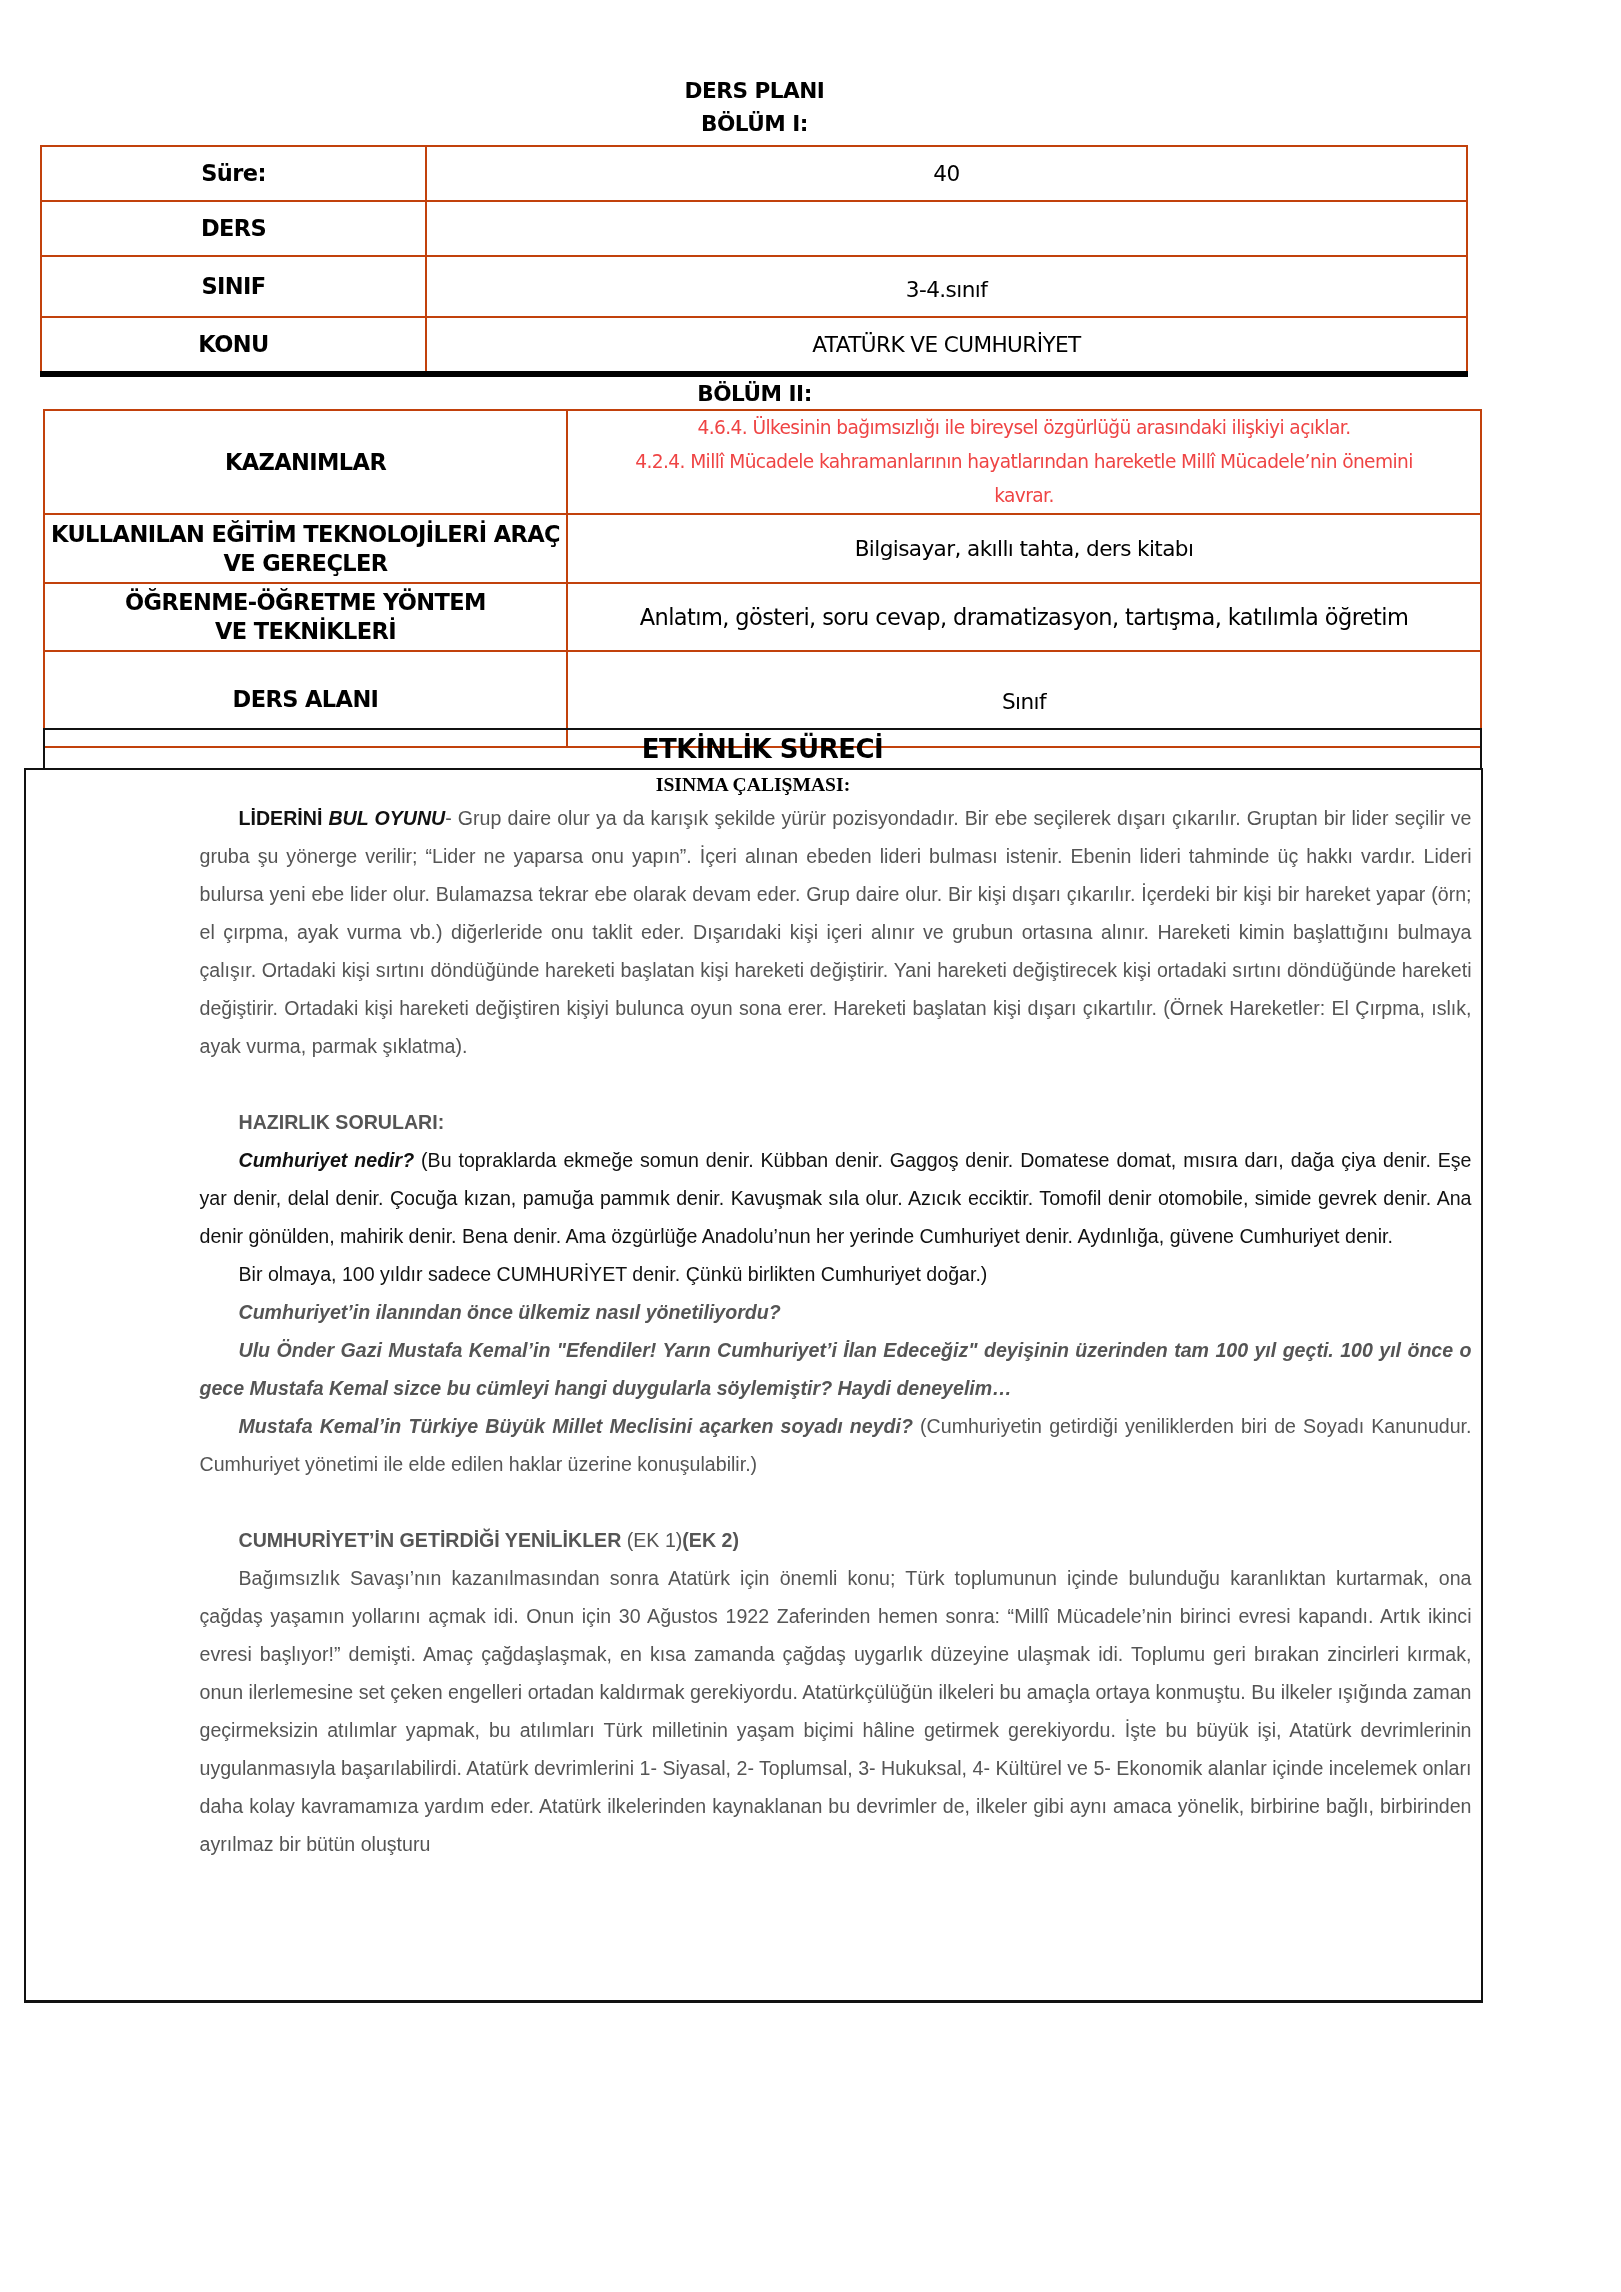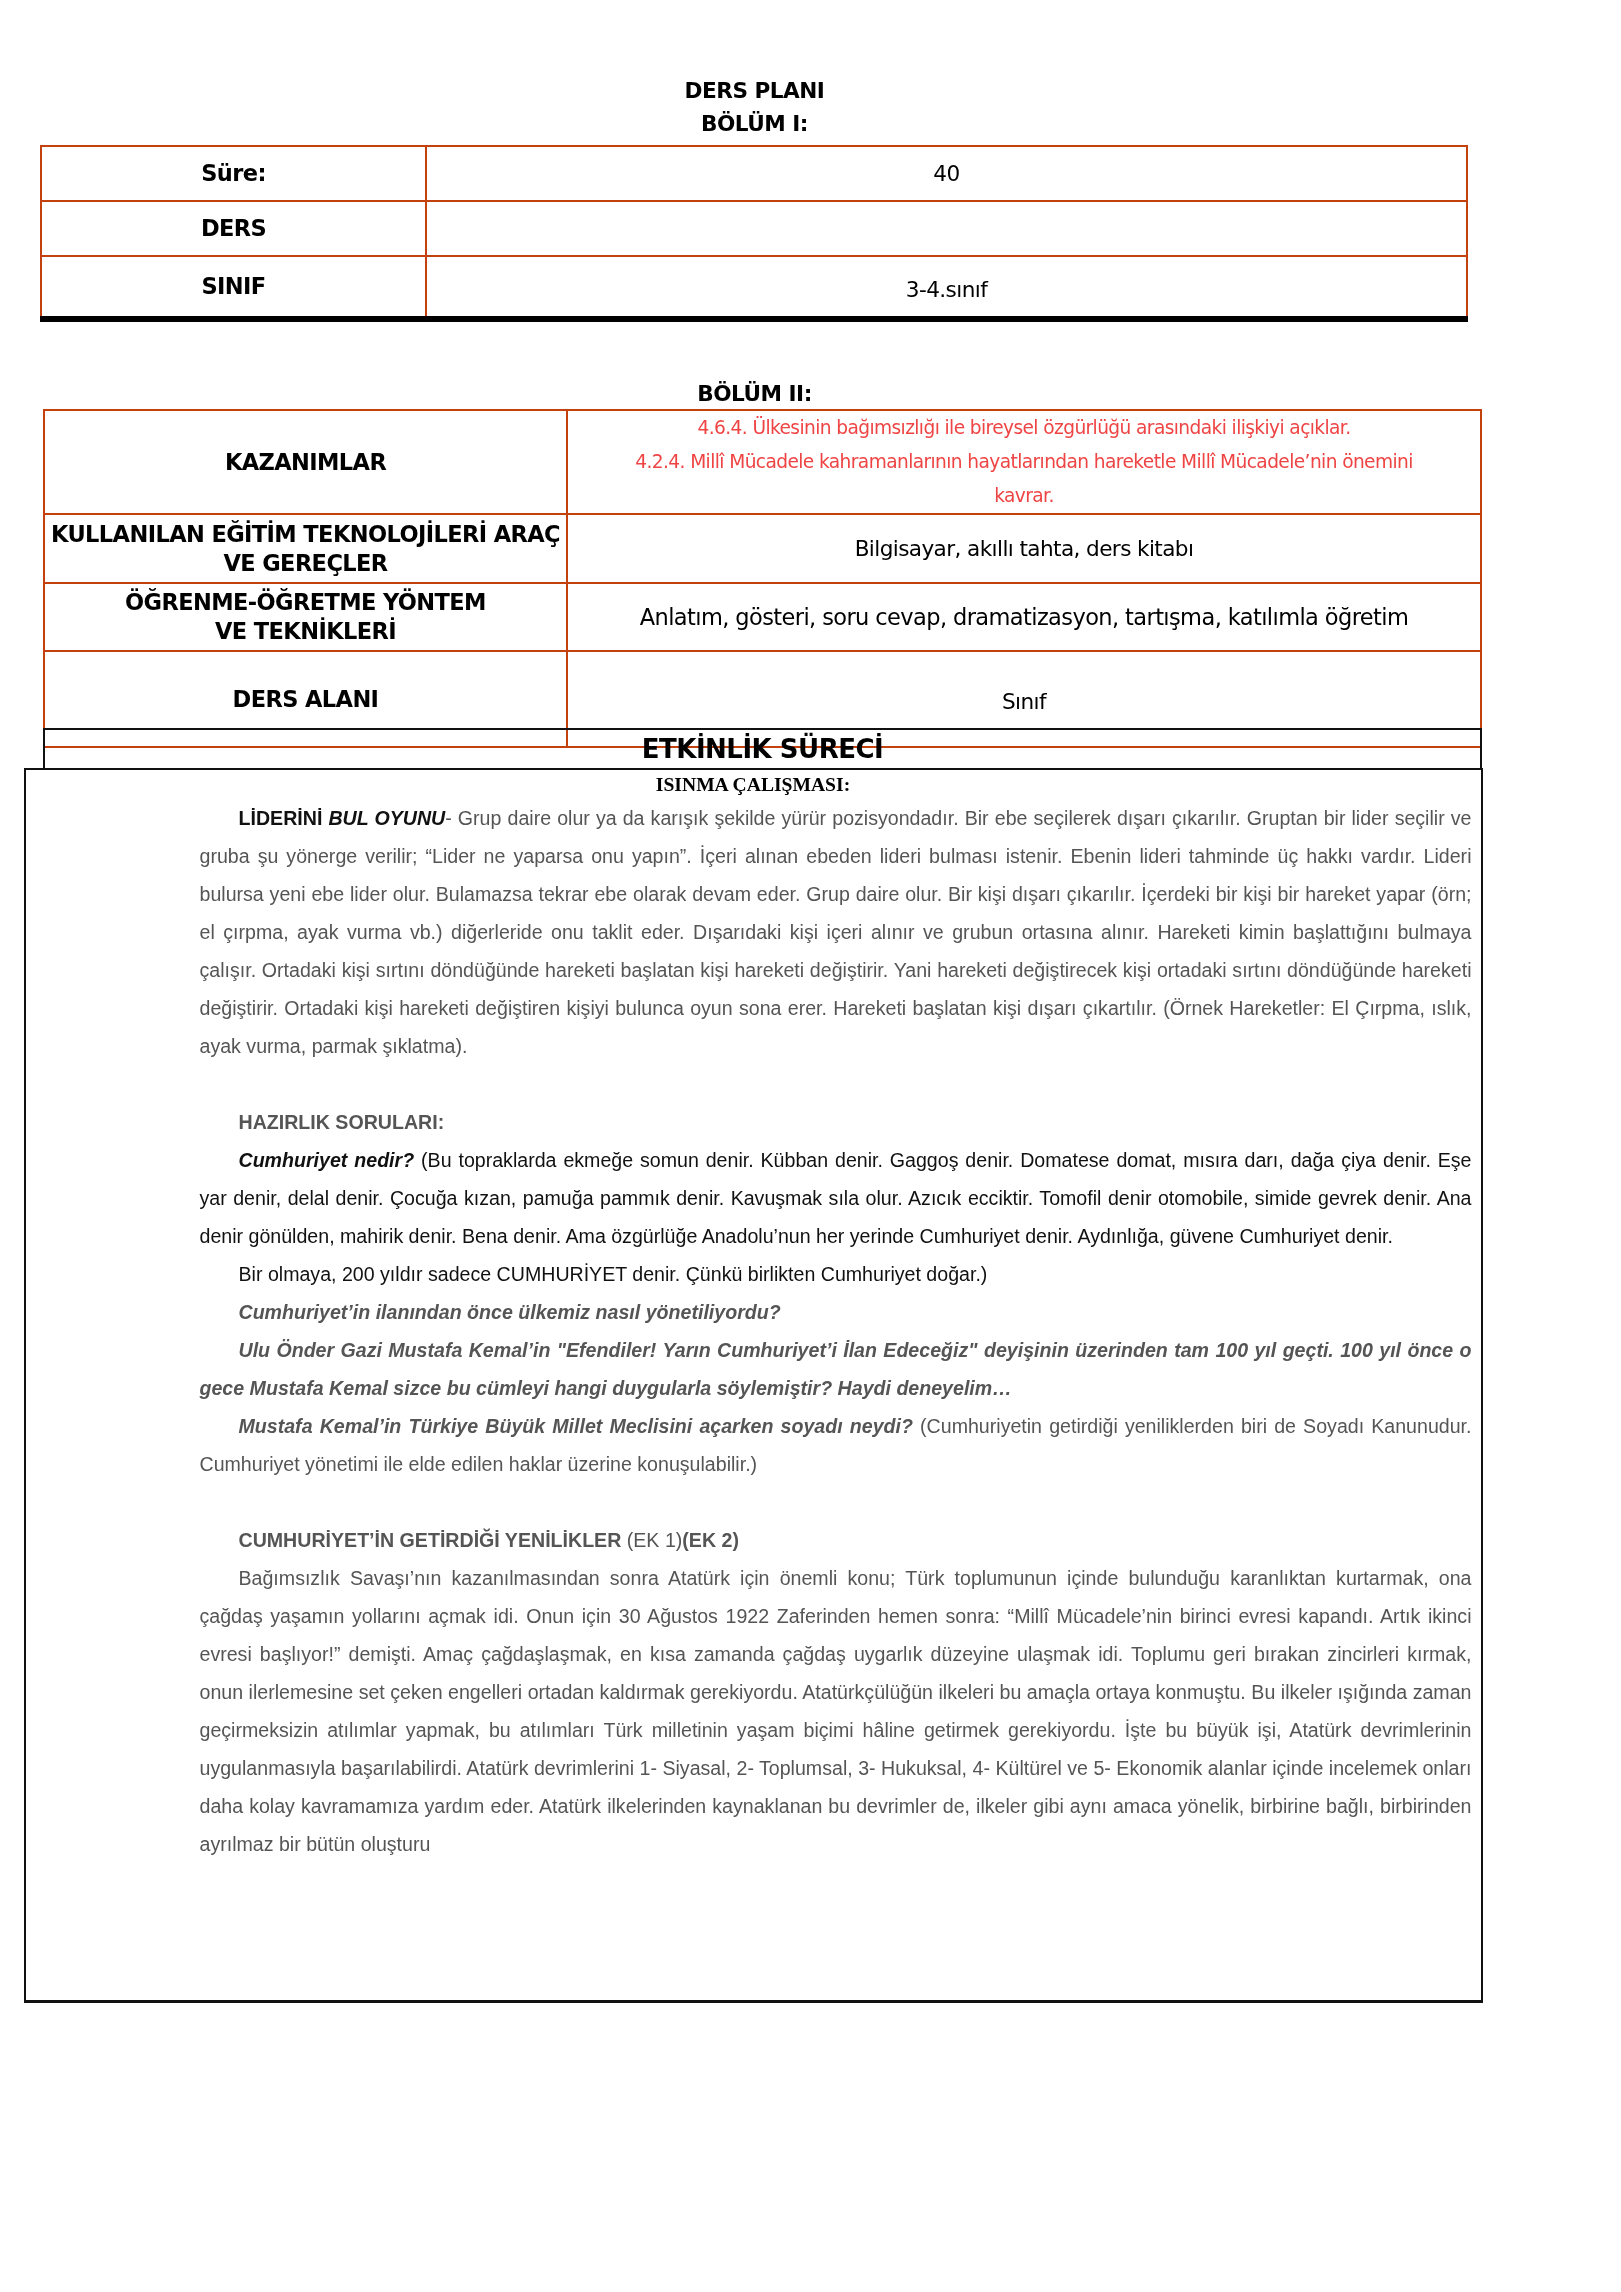--- a/index.html
+++ b/index.html
@@ -51,20 +51,24 @@
     <td class="val">40</td>
   </tr>
   <tr>
     <td class="lbl">DERS</td>
     <td class="val"></td>
   </tr>
   <tr>
     <td class="lbl">SINIF</td>
     <td class="val" style="padding-top:5.9px;text-align:center;">3-4.sınıf</td>
   </tr>
+  <tr>
+    <td class="lbl">KONU</td>
+    <td class="val">ATATÜRK VE CUMHURİYET</td>
+  </tr>
 </tbody>
   </table>
 
 <div class="title" style="top:381px;">BÖLÜM II:</div>
 
 <table id="t2">
   <colgroup>
       <col style="width:523px">
       <col>
     </colgroup>
@@ -103,21 +107,21 @@
   <div class="isinma">ISINMA ÇALIŞMASI:</div>
   <div class="content">
     <p>
       <span class="bold dark">LİDERİNİ </span><span class="bi dark">BUL OYUNU</span><span>- Grup daire olur ya da karışık şekilde yürür pozisyondadır. Bir ebe seçilerek dışarı çıkarılır. Gruptan bir lider seçilir ve gruba şu yönerge verilir; “Lider ne yaparsa onu yapın”. İçeri alınan ebeden lideri bulması istenir. Ebenin lideri tahminde üç hakkı vardır. Lideri bulursa yeni ebe lider olur. Bulamazsa tekrar ebe olarak devam eder. Grup daire olur. Bir kişi dışarı çıkarılır. İçerdeki bir kişi bir hareket yapar (örn; el çırpma, ayak vurma vb.) diğerleride onu taklit eder. Dışarıdaki kişi içeri alınır ve grubun ortasına alınır. Hareketi kimin başlattığını bulmaya çalışır. Ortadaki kişi sırtını döndüğünde hareketi başlatan kişi hareketi değiştirir. Yani hareketi değiştirecek kişi ortadaki sırtını döndüğünde hareketi değiştirir. Ortadaki kişi hareketi değiştiren kişiyi bulunca oyun sona erer. Hareketi başlatan kişi dışarı çıkartılır. (Örnek Hareketler: El Çırpma, ıslık, ayak vurma, parmak şıklatma).</span>
     </p>
     <div class="gap"></div>
     <p class="hd">HAZIRLIK SORULARI:</p>
     <p class="dark">
       <span class="bi">Cumhuriyet nedir?</span><span> (Bu topraklarda ekmeğe somun denir. Kübban denir. Gaggoş denir. Domatese domat, mısıra darı, dağa çiya denir. Eşe yar denir, delal denir. Çocuğa kızan, pamuğa pammık denir. Kavuşmak sıla olur. Azıcık ecciktir. Tomofil denir otomobile, simide gevrek denir. Ana denir gönülden, mahirik denir. Bena denir. Ama özgürlüğe Anadolu’nun her yerinde Cumhuriyet denir. Aydınlığa, güvene Cumhuriyet denir.</span>
     </p>
-    <p class="dark">Bir olmaya, 200 yıldır sadece CUMHURİYET denir. Çünkü birlikten Cumhuriyet doğar.)</p>
+    <p class="dark">Bir olmaya, 100 yıldır sadece CUMHURİYET denir. Çünkü birlikten Cumhuriyet doğar.)</p>
     <p class="bi">Cumhuriyet’in ilanından önce ülkemiz nasıl yönetiliyordu?</p>
     <p class="bi">Ulu Önder Gazi Mustafa Kemal’in "Efendiler! Yarın Cumhuriyet’i İlan Edeceğiz" deyişinin üzerinden tam 100 yıl geçti. 100 yıl önce o gece Mustafa Kemal sizce bu cümleyi hangi duygularla söylemiştir? Haydi deneyelim…</p>
     <p>
       <span class="bi">Mustafa Kemal’in Türkiye Büyük Millet Meclisini açarken soyadı neydi?</span><span> (Cumhuriyetin getirdiği yeniliklerden biri de Soyadı Kanunudur. Cumhuriyet yönetimi ile elde edilen haklar üzerine konuşulabilir.)</span>
     </p>
     <div class="gap"></div>
     <p>
       <span class="hd">CUMHURİYET’İN GETİRDİĞİ YENİLİKLER</span><span> (EK 1)</span><span class="hd">(EK 2)</span>
     </p>
     <p style="text-align-last:left;">Bağımsızlık Savaşı’nın kazanılmasından sonra Atatürk için önemli konu; Türk toplumunun içinde bulunduğu karanlıktan kurtarmak, ona çağdaş yaşamın yollarını açmak idi. Onun için 30 Ağustos 1922 Zaferinden hemen sonra: “Millî Mücadele’nin birinci evresi kapandı. Artık ikinci evresi başlıyor!” demişti. Amaç çağdaşlaşmak, en kısa zamanda çağdaş uygarlık düzeyine ulaşmak idi. Toplumu geri bırakan zincirleri kırmak, onun ilerlemesine set çeken engelleri ortadan kaldırmak gerekiyordu. Atatürkçülüğün ilkeleri bu amaçla ortaya konmuştu. Bu ilkeler ışığında zaman geçirmeksizin atılımlar yapmak, bu atılımları Türk milletinin yaşam biçimi hâline getirmek gerekiyordu. İşte bu büyük işi, Atatürk devrimlerinin uygulanmasıyla başarılabilirdi. Atatürk devrimlerini 1- Siyasal, 2- Toplumsal, 3- Hukuksal, 4- Kültürel ve 5- Ekonomik alanlar içinde incelemek onları daha kolay kavramamıza yardım eder. Atatürk ilkelerinden kaynaklanan bu devrimler de, ilkeler gibi aynı amaca yönelik, birbirine bağlı, birbirinden ayrılmaz bir bütün oluşturu</p>

